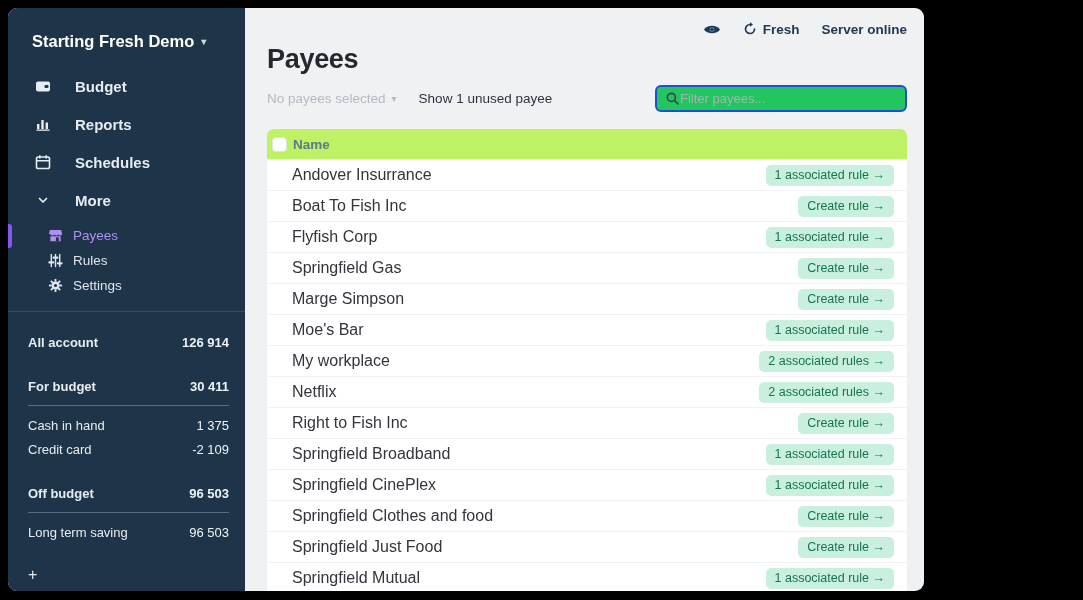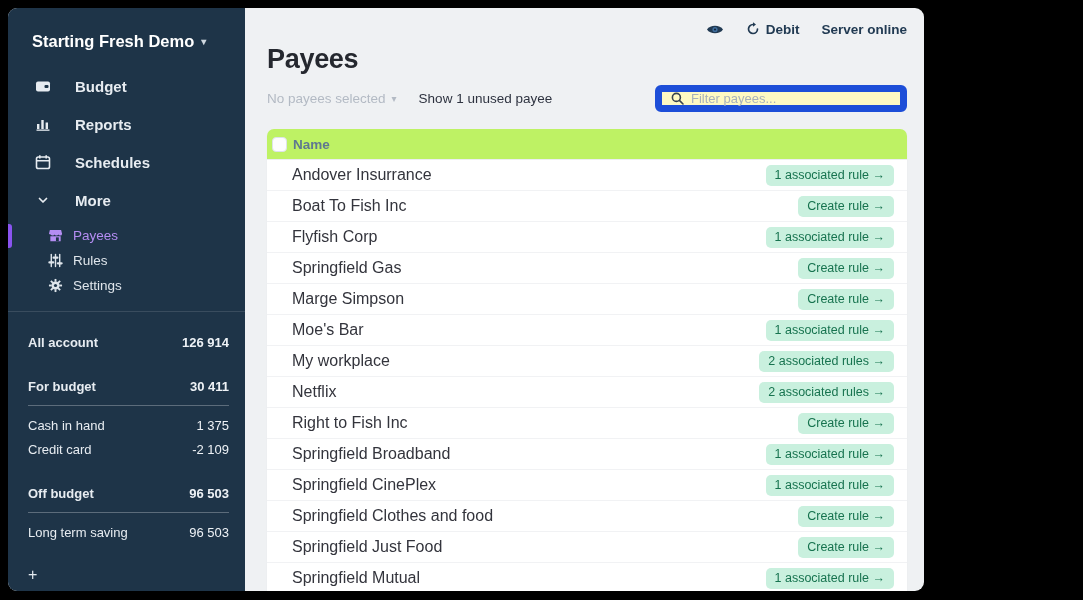--- a/index.html
+++ b/index.html
@@ -50,22 +50,22 @@
   .tb-item { display:flex; align-items:center; gap:6px; cursor:pointer; }
   .page-header { padding:0 17px 0 22px; }
   .page-title { font-size:27px; font-weight:700; color:#25282f; margin:3px 0 9px;
                 letter-spacing:-0.3px; }
   .controls-row { display:flex; align-items:center; height:28px; }
   .payees-dropdown { color:#b3bac4; font-size:13.5px; font-weight:500;
                      display:flex; align-items:center; gap:6px; cursor:pointer; }
   .unused-link { margin-left:22px; color:#2e3340; font-size:13.5px; font-weight:500;
                  cursor:pointer; }
   .spacer { flex:1; }
-  .filter-box { width:252px; height:27px; background:#fef9c3; border:7px solid #1d4ed8;
-                border-radius:6px; display:flex; align-items:center; gap:7px;
+  .filter-box { width:252px; height:27px; background:#22c55e; border:2px solid #1d4ed8;
+                border-radius:6px; display:flex; align-items:center; gap:1px;
                 padding:0 9px; }
   .filter-box input { border:none; outline:none; background:transparent; flex:1;
                 font-size:13px; color:#3a424c; font-family:"Liberation Sans",sans-serif; }
   .filter-box input::placeholder { color:#a7b1bb; }
 
   .card { margin:17px 17px 0 22px; background:#bef264; border-radius:7px 7px 0 0;
           flex:1; overflow:hidden; display:flex; flex-direction:column;
           box-shadow:0 1px 2px rgba(0,0,0,0.04); }
   .thead { height:31px; flex:0 0 31px; display:flex; align-items:center;
            padding-left:5px; gap:6px; border-bottom:1px solid #eceef0;
@@ -234,21 +234,21 @@
             </svg>
         </span>
       </span>
       <span class="tb-item">
         <span>
           <svg width="14" height="14" viewBox="0 0 14 14">
               <path d="M11.5 7 A4.5 4.5 0 1 1 7 2.5" fill="none" stroke="#213a52" stroke-width="1.7" stroke-linecap="round"></path>
               <polygon points="7,0.2 7,4.8 10,2.5" fill="#213a52"></polygon>
             </svg>
         </span>
-        <span>Debit</span>
+        <span>Fresh</span>
       </span>
       <span class="tb-item">
         <span>Server online</span>
       </span>
     </div>
 
     <div class="page-header">
       <h1 class="page-title">Payees</h1>
       <div class="controls-row">
         <span class="payees-dropdown">

